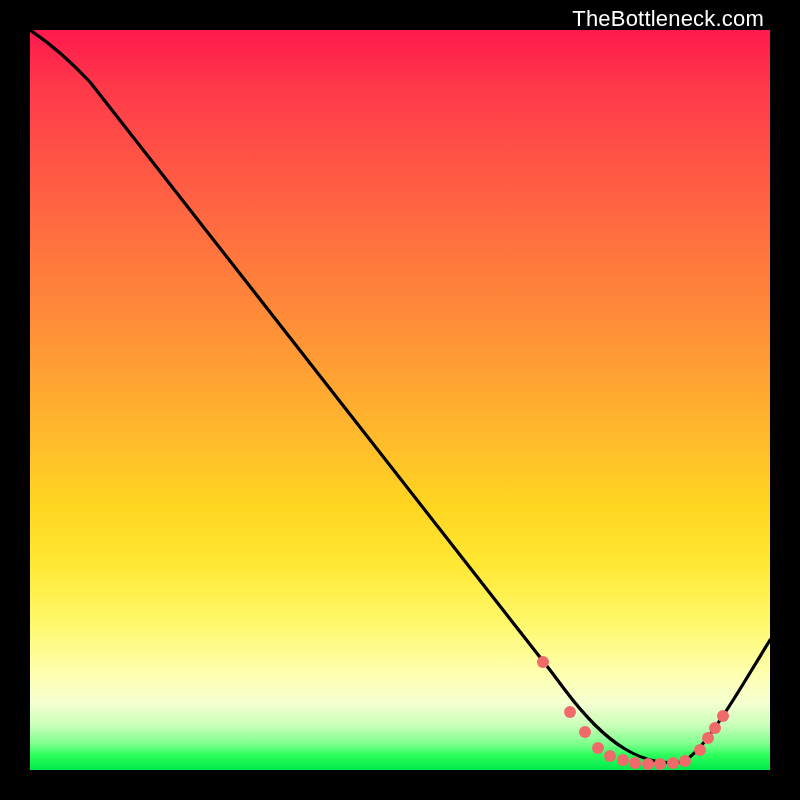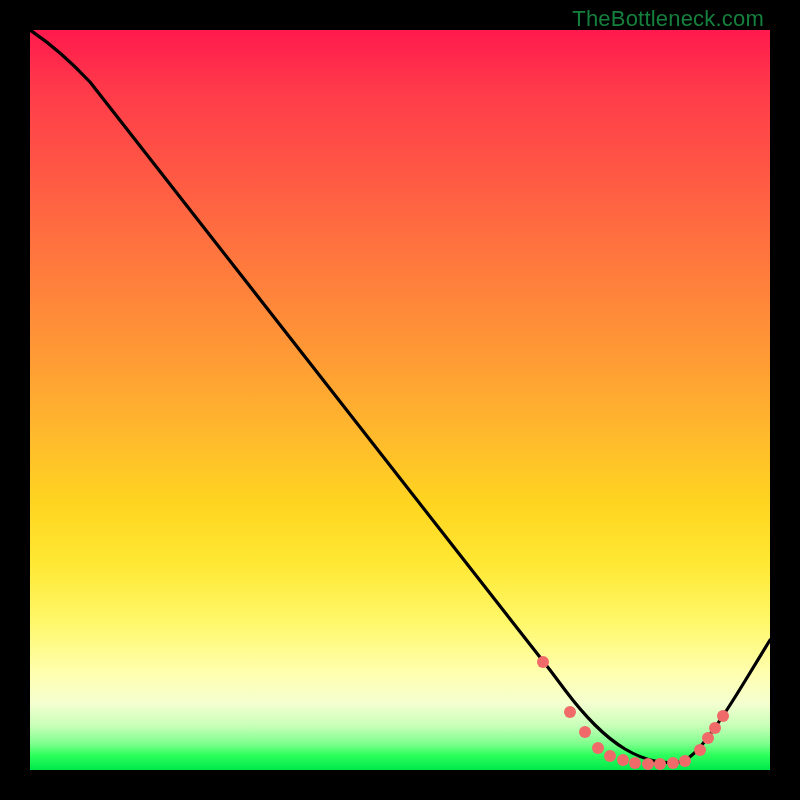--- a/index.html
+++ b/index.html
@@ -42,21 +42,21 @@
       #c8ffb8 94%,
       #7cff8c 96.5%,
       #2cff5c 98%,
       #00e84a 100%
     );
   }
   .watermark {
     position: absolute;
     top: 6px;
     right: 36px;
-    color: #15803d;
+    color: #ffffff;
     font-size: 22px;
     font-weight: 400;
     letter-spacing: 0.2px;
     user-select: none;
   }
   svg.overlay {
     position: absolute;
     left: 0;
     top: 0;
     width: 740px;

